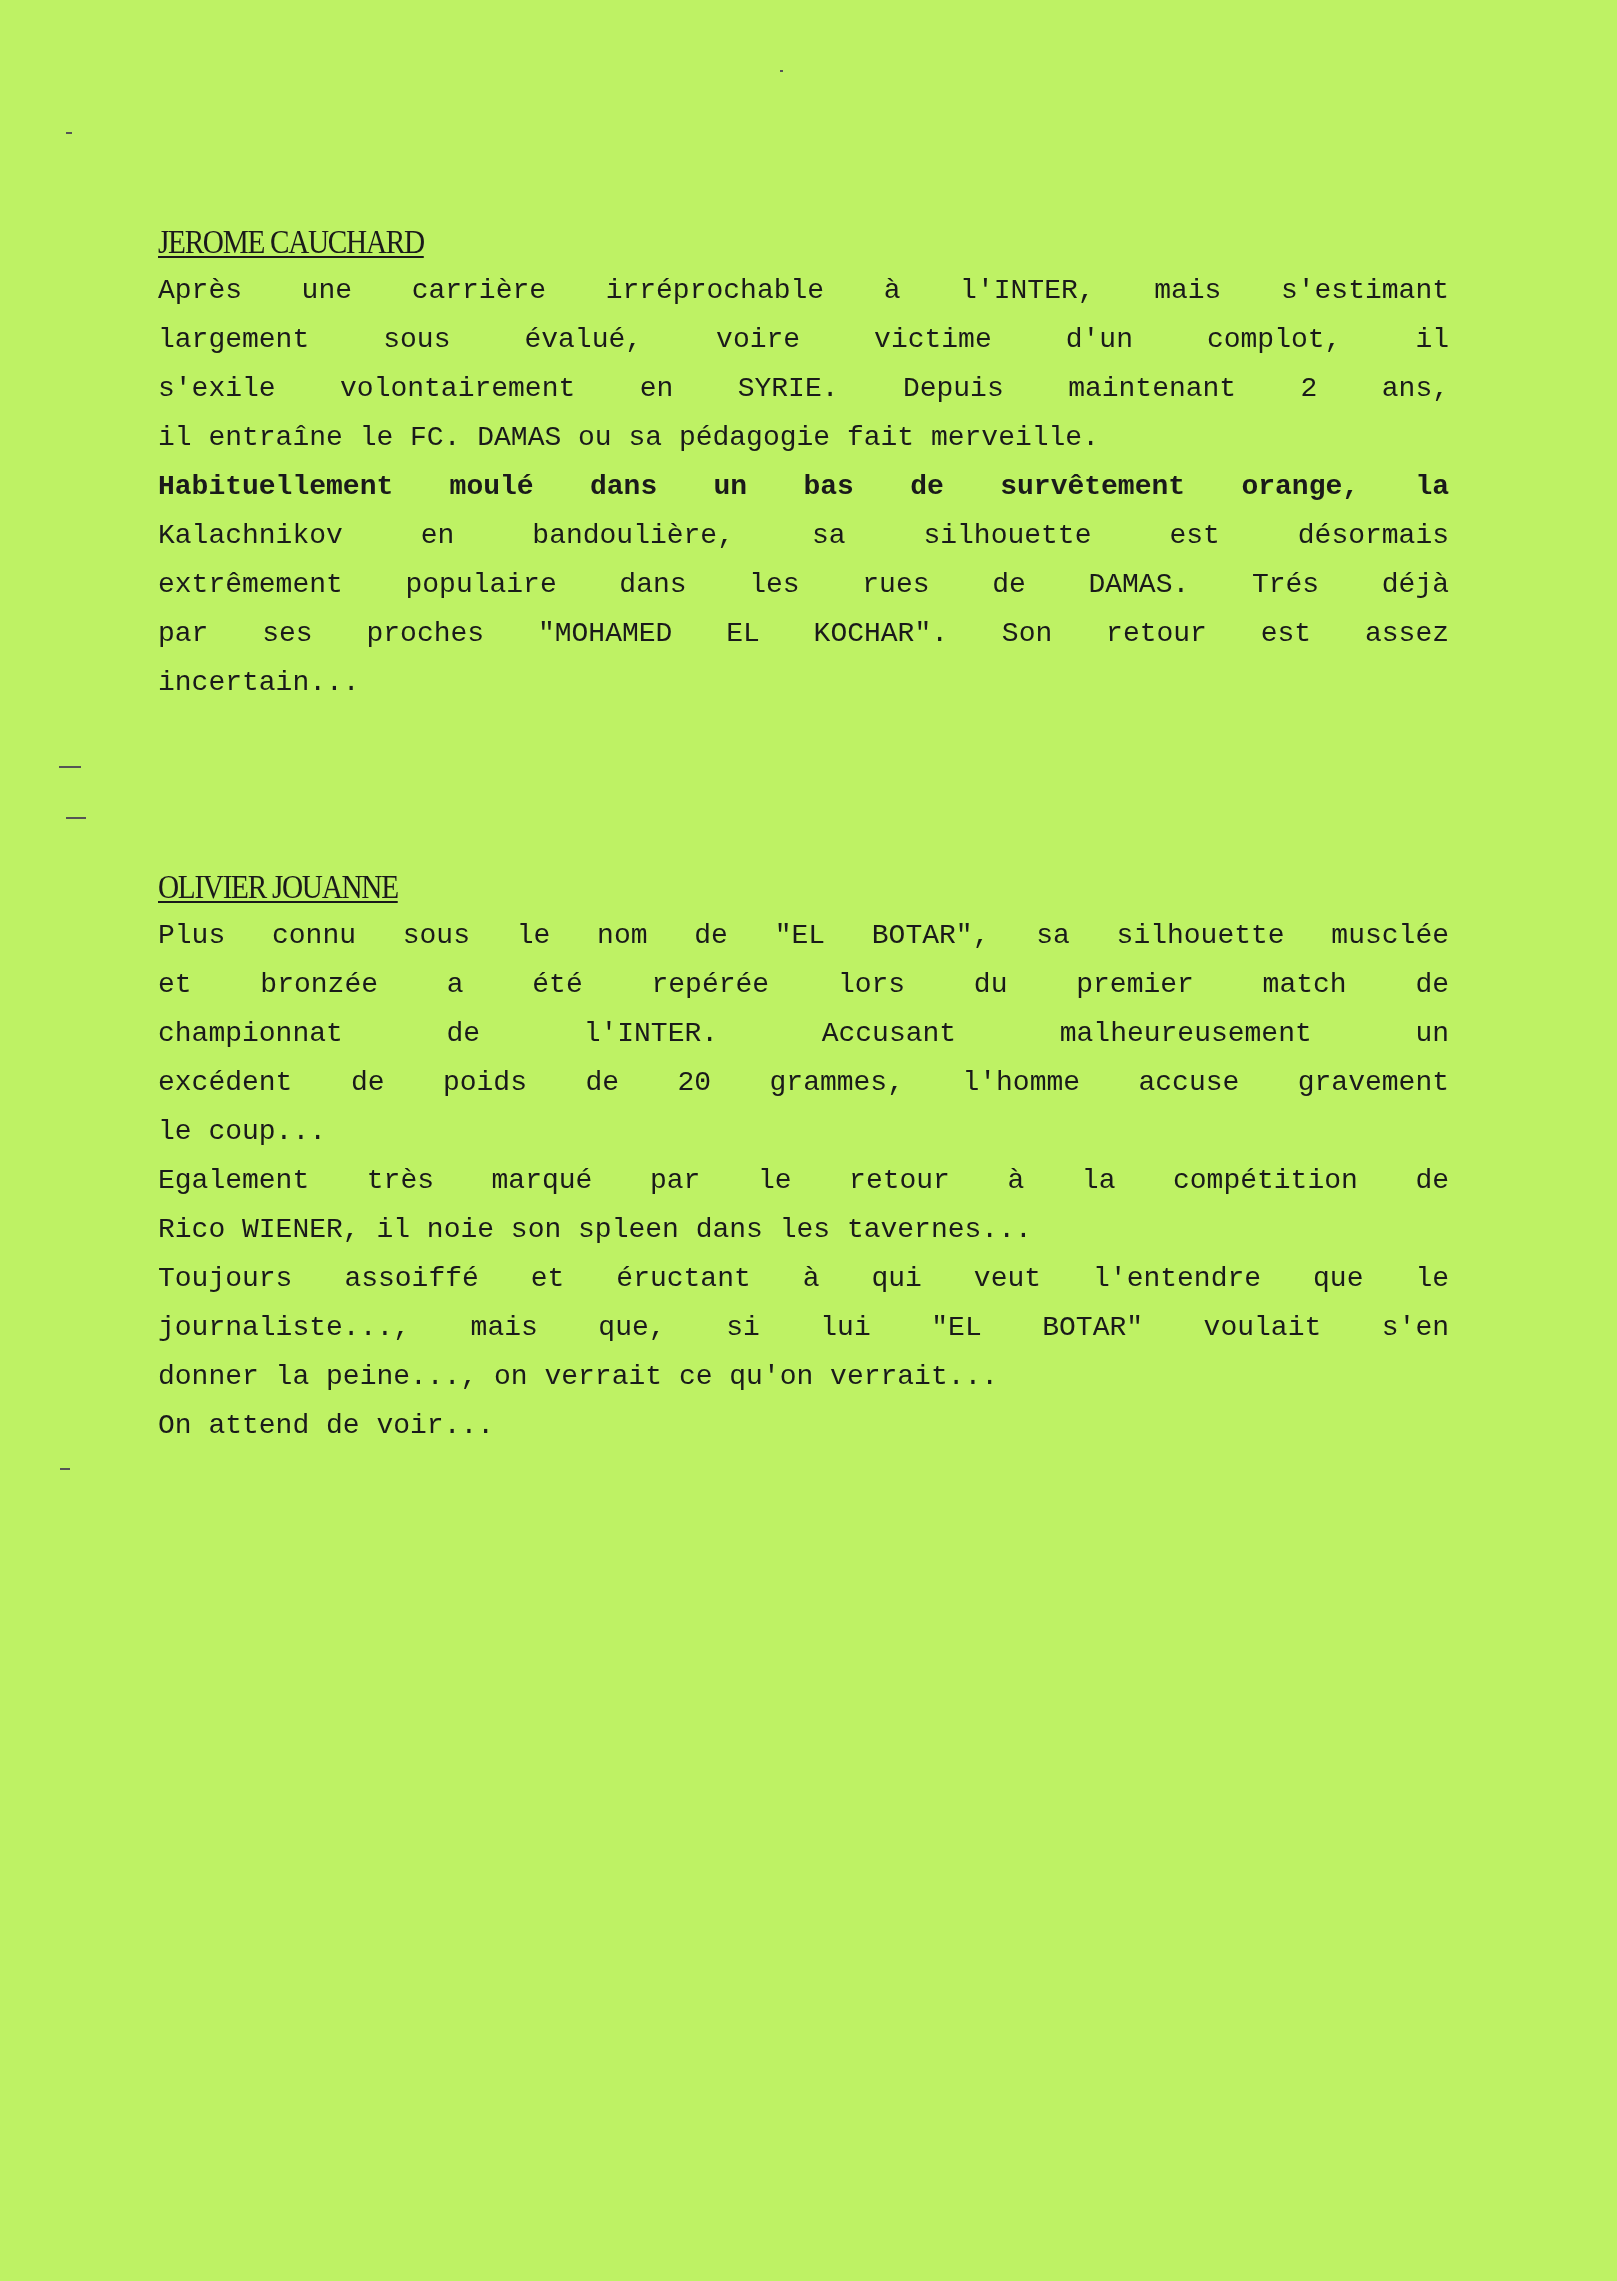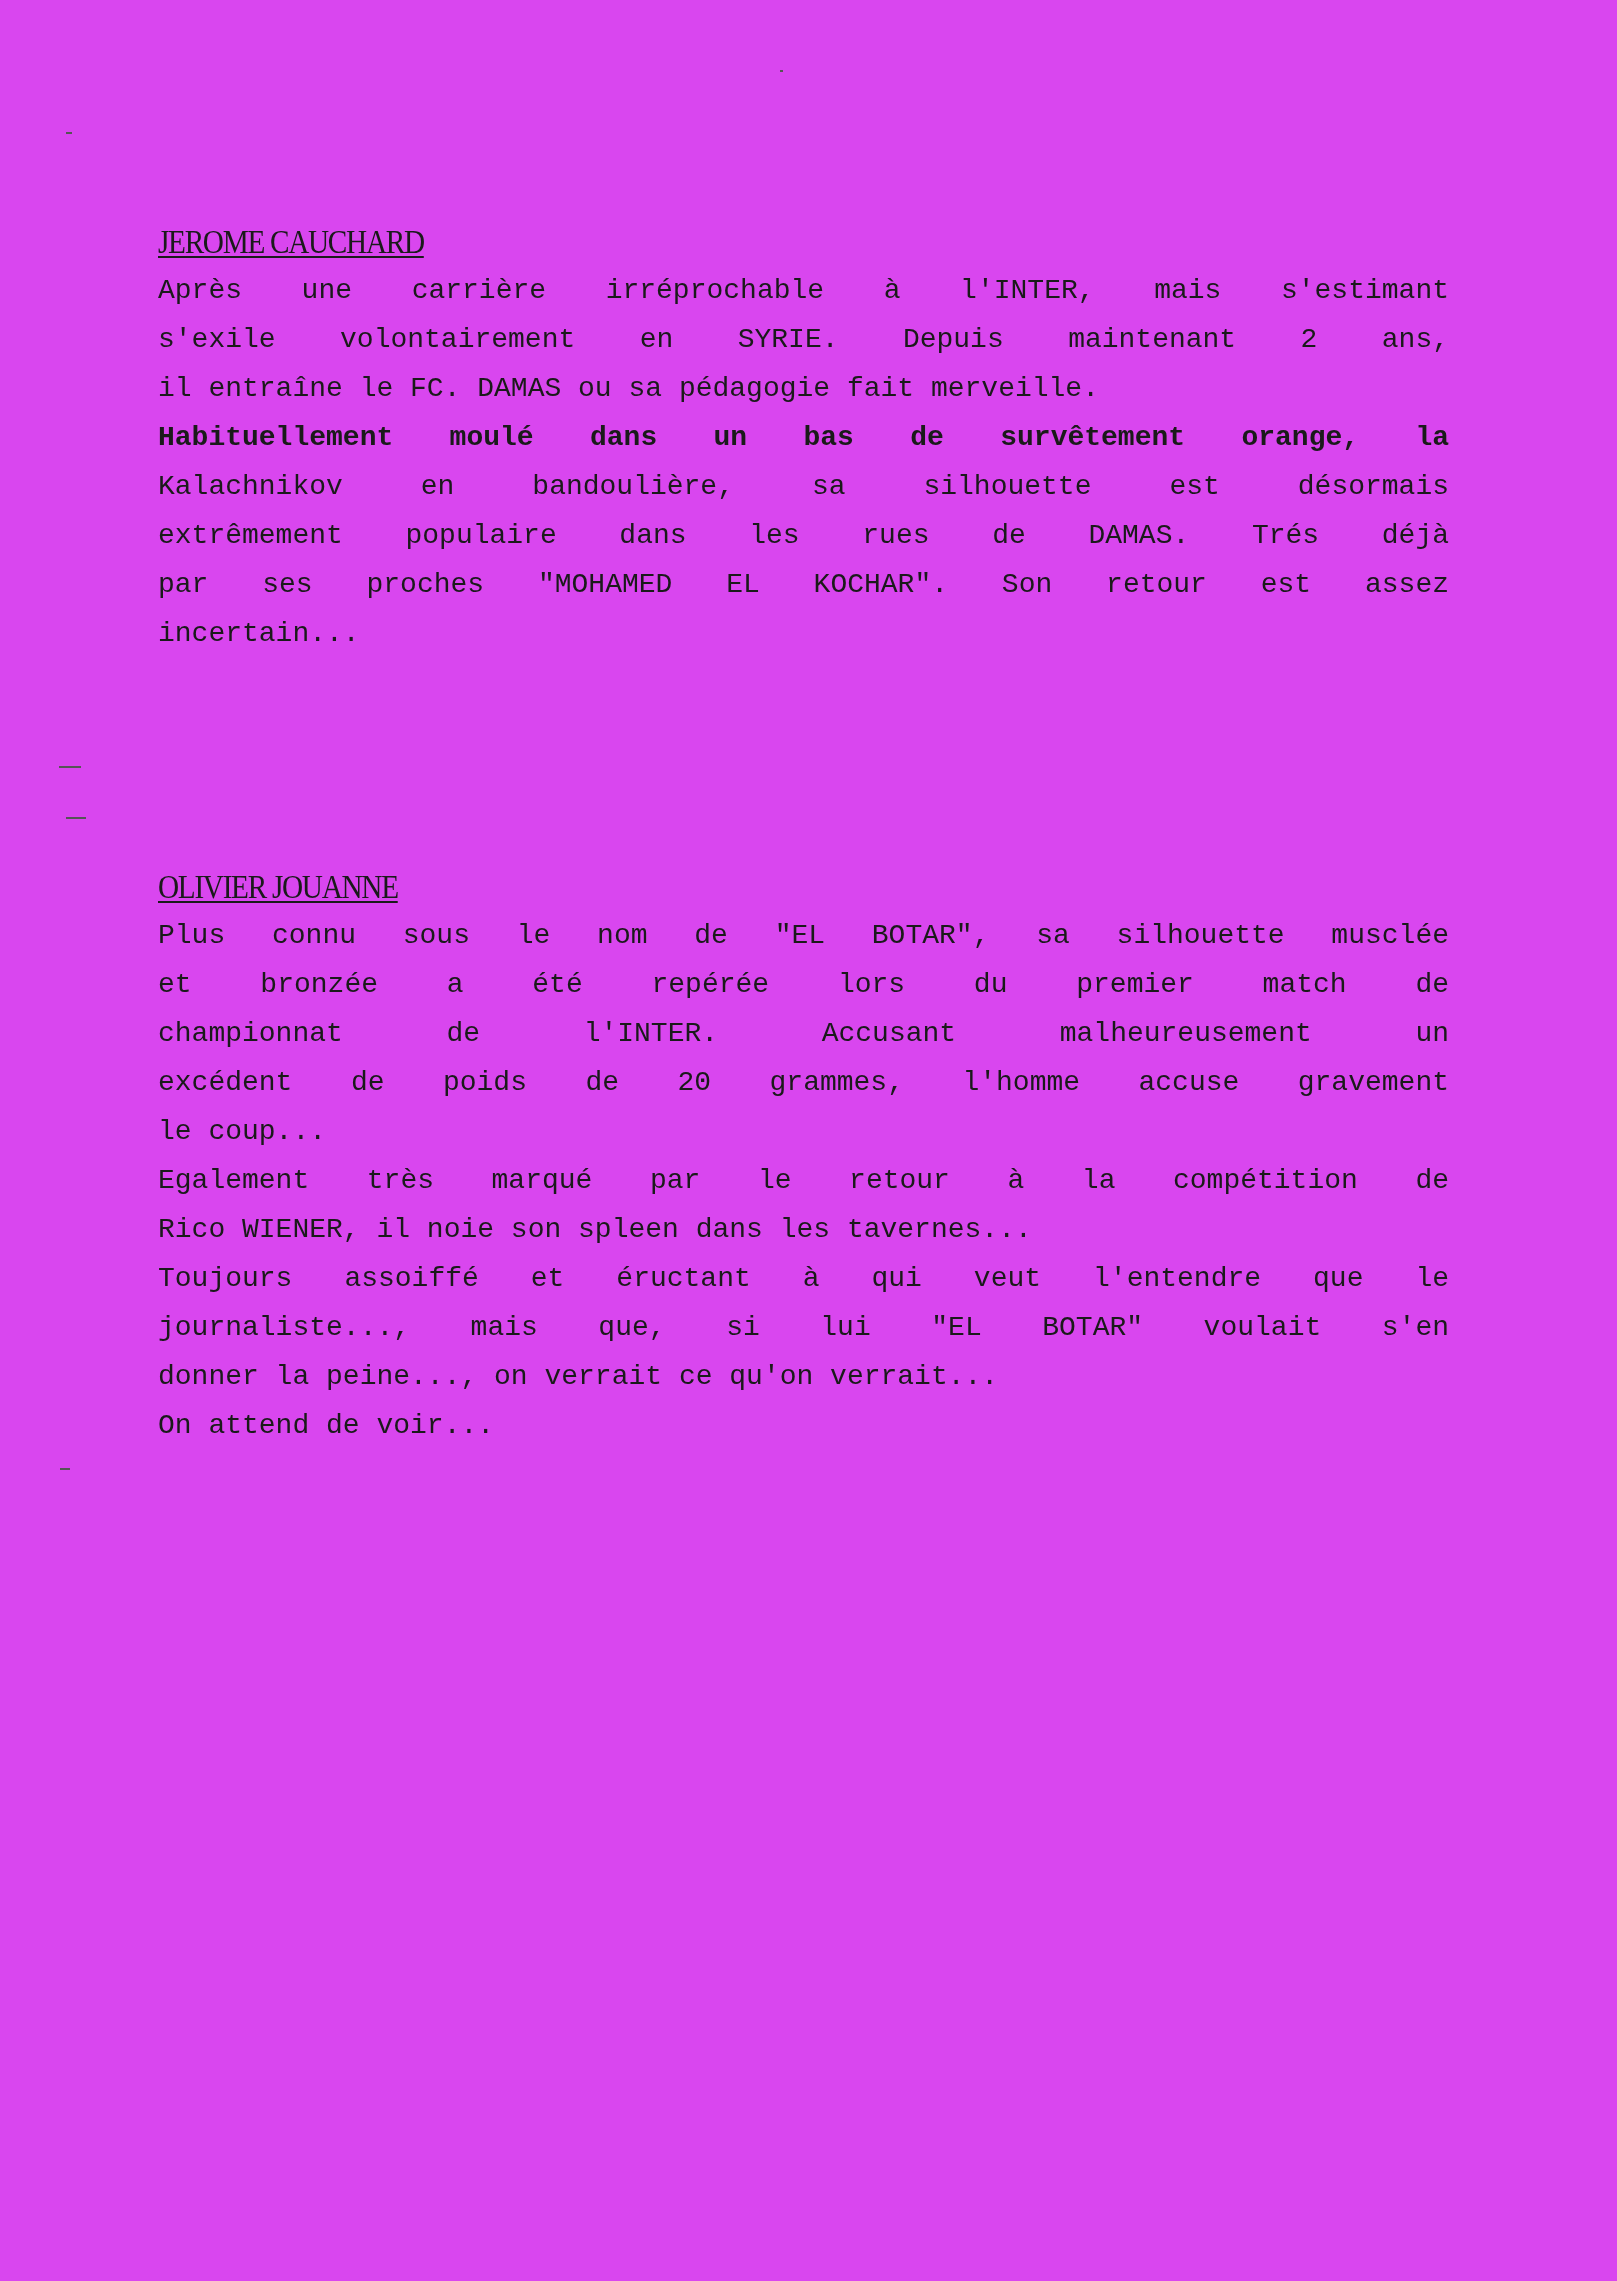--- a/index.html
+++ b/index.html
@@ -12,21 +12,21 @@
       height: 2281px;
       position: relative;
       overflow: hidden;
       color: #1a1a1a;
       font-family: "Liberation Mono", "DejaVu Sans Mono", monospace;
     }
     .page {
       position: absolute;
       left: 0; top: 0;
       width: 1618px; height: 2281px;
-      background: #d946ef;
+      background: #bef264;
     }
     .section {
       position: absolute;
       left: 158px;
       width: 1291px;
     }
     .section-jerome { top: 217px; }
     .section-olivier { top: 862px; }
     .heading {
       font-family: "Liberation Serif", "DejaVu Serif", serif;
@@ -66,20 +66,21 @@
 
   <div class="speck" style="left:59px;top:766px;width:21.5px;"></div>
   <div class="speck" style="left:66px;top:817px;width:19.5px;"></div>
   <div class="speck" style="left:60px;top:1468px;width:9.8px;"></div>
   <div class="speck" style="left:780px;top:70px;width:2.9px;"></div>
   <div class="speck" style="left:66px;top:132px;width:5.9px;"></div>
 
   <div class="section section-jerome">
     <div class="heading">JEROME CAUCHARD</div>
     <div class="line" style="word-spacing: 0px;">Après une carrière irréprochable à l'INTER, mais s'estimant</div>
+    <div class="line" style="word-spacing: 0px;">largement sous évalué, voire victime d'un complot, il</div>
     <div class="line" style="word-spacing: 0px;">s'exile volontairement en SYRIE. Depuis maintenant 2 ans,</div>
     <div class="line last">il entraîne le FC. DAMAS ou sa pédagogie fait merveille.</div>
     <div class="line" style="word-spacing: 0px; font-weight: bold;">Habituellement moulé dans un bas de survêtement orange, la</div>
     <div class="line" style="word-spacing: 0px;">Kalachnikov en bandoulière, sa silhouette est désormais</div>
     <div class="line" style="word-spacing: 0px;">extrêmement populaire dans les rues de DAMAS. Trés déjà</div>
     <div class="line" style="word-spacing: 0px;">par ses proches "MOHAMED EL KOCHAR". Son retour est assez</div>
     <div class="line last">incertain...</div>
   </div>
 
   <div class="section section-olivier">

